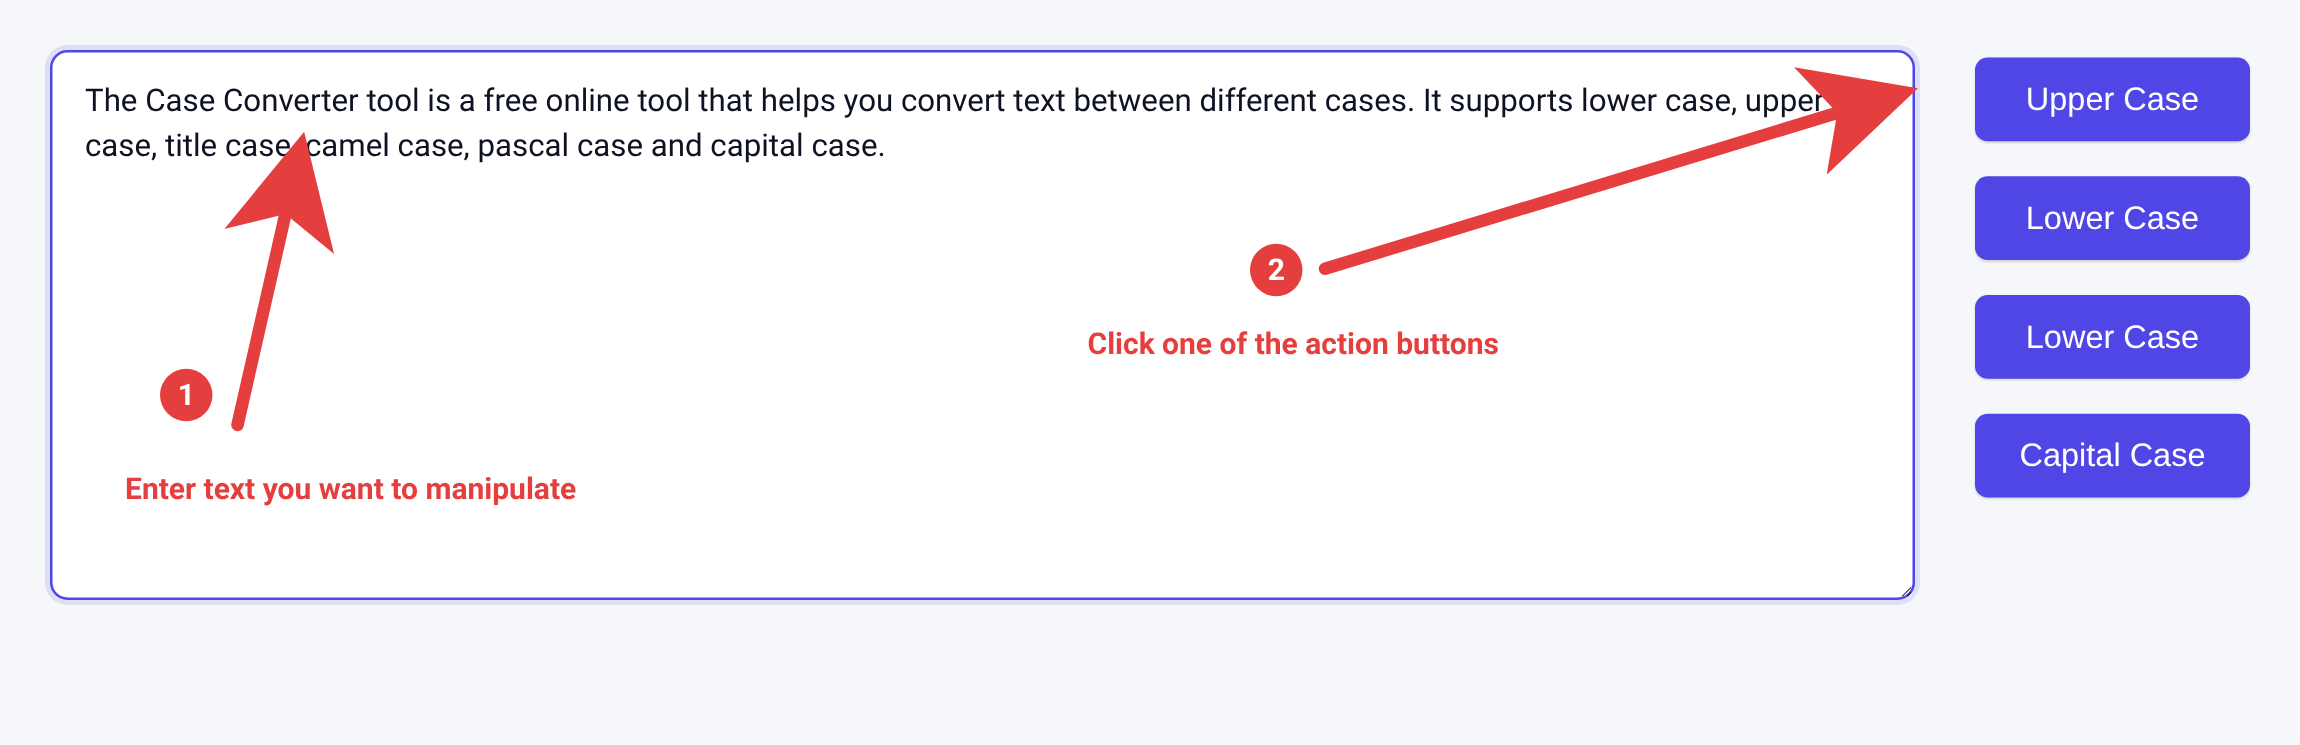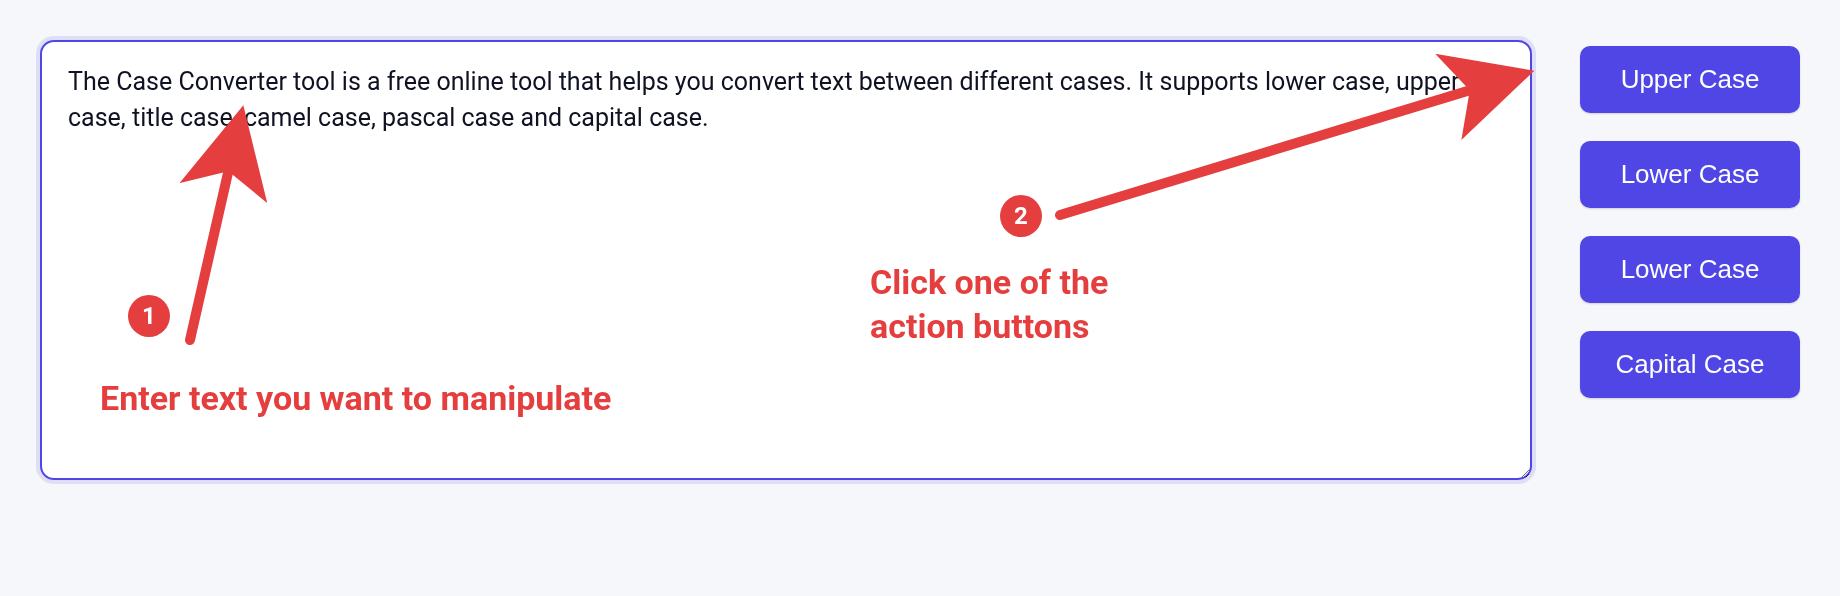--- a/index.html
+++ b/index.html
@@ -73,21 +73,21 @@
       font-weight: 700;
       font-size: 24px;
       display: flex;
       align-items: center; justify-content: center;
       z-index: 5;
     }
     .anno-text {
       position: absolute;
       color: #e53e3e;
       font-weight: 700;
-      font-size: 34px;
+      font-size: 24px;
       line-height: 1.3;
       z-index: 5;
     }
     .anno-svg {
       position: absolute;
       inset: 0;
       width: 100%; height: 100%;
       pointer-events: none;
       z-index: 4;
     }

